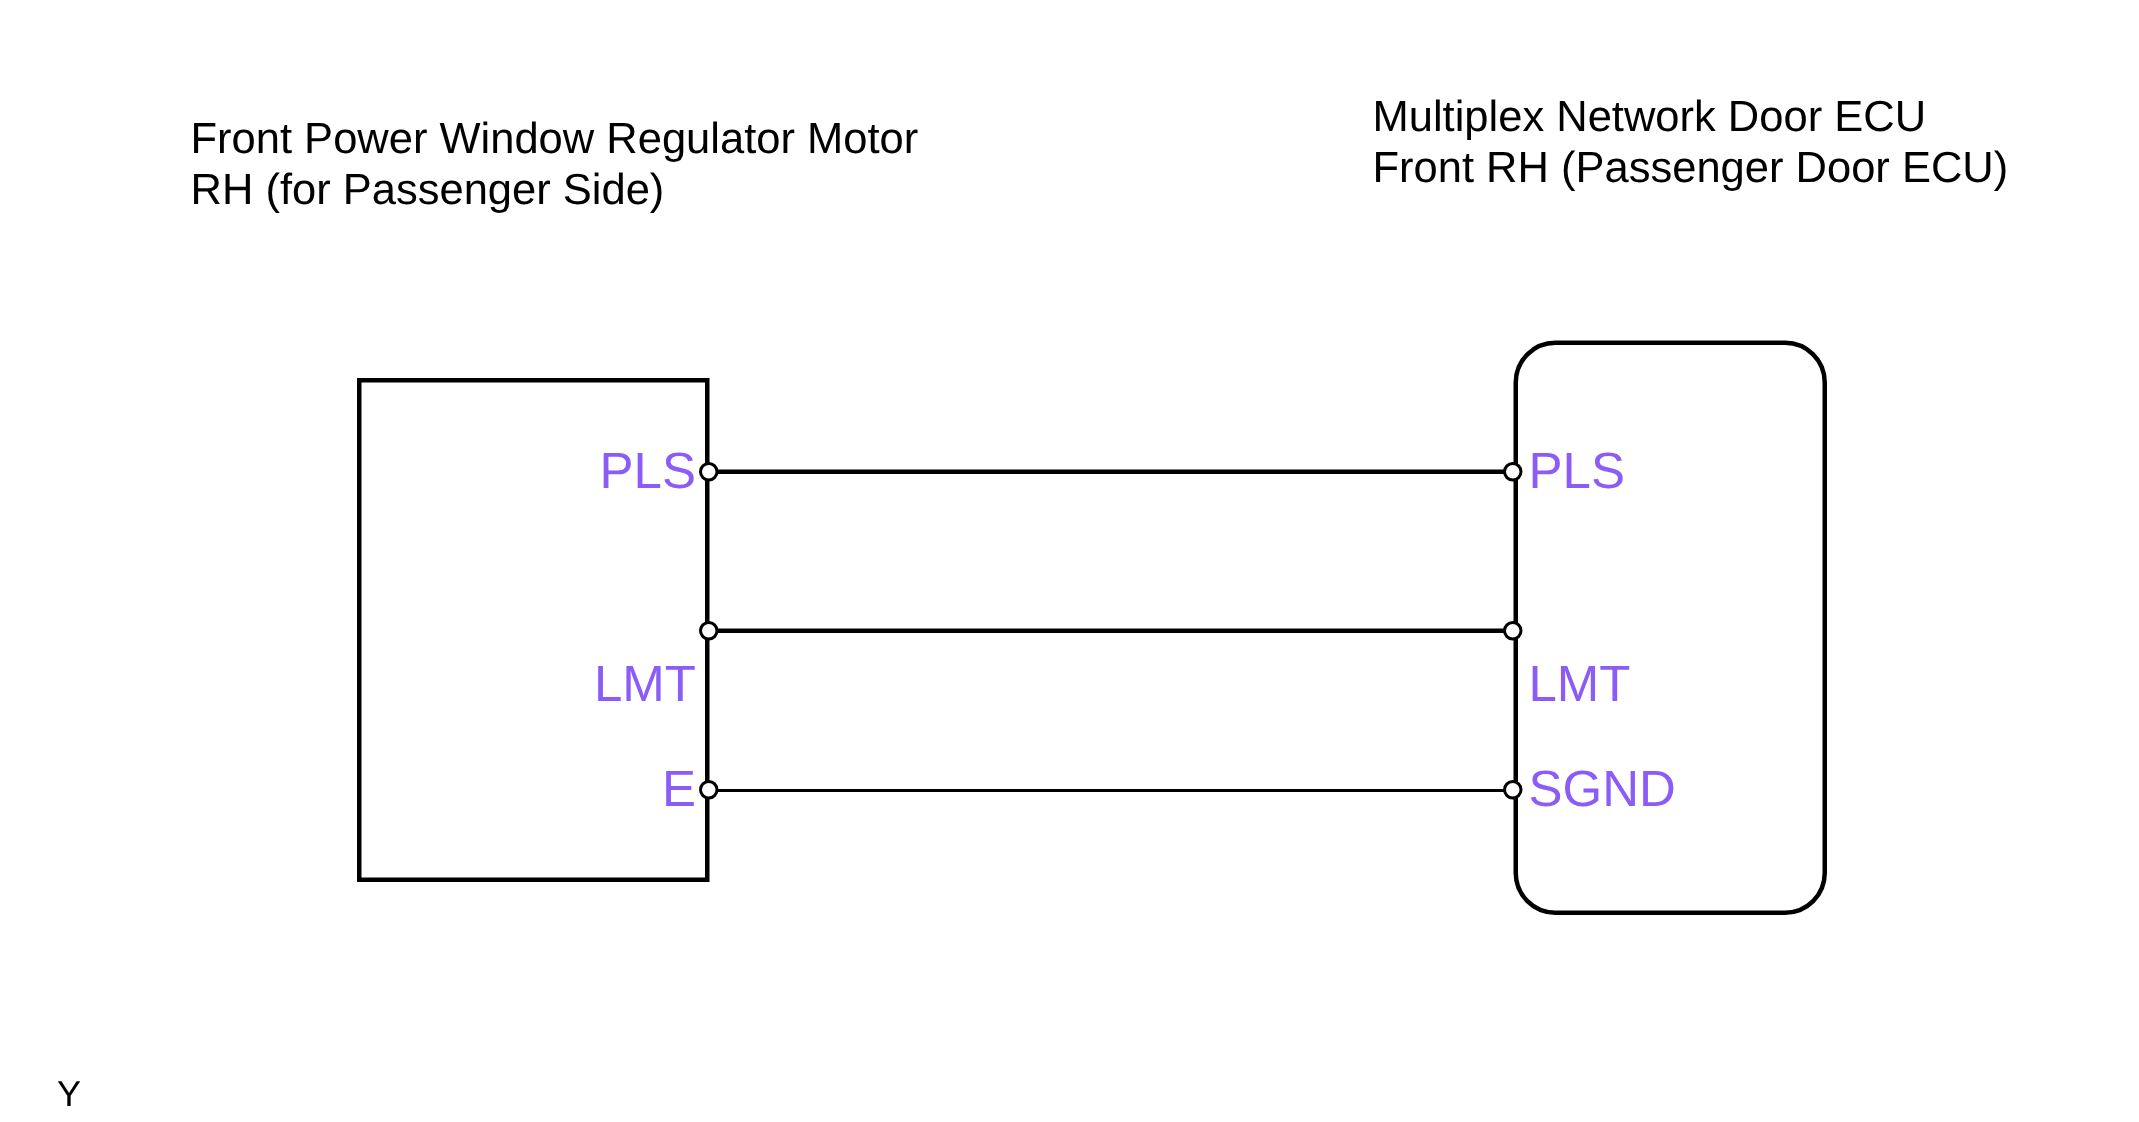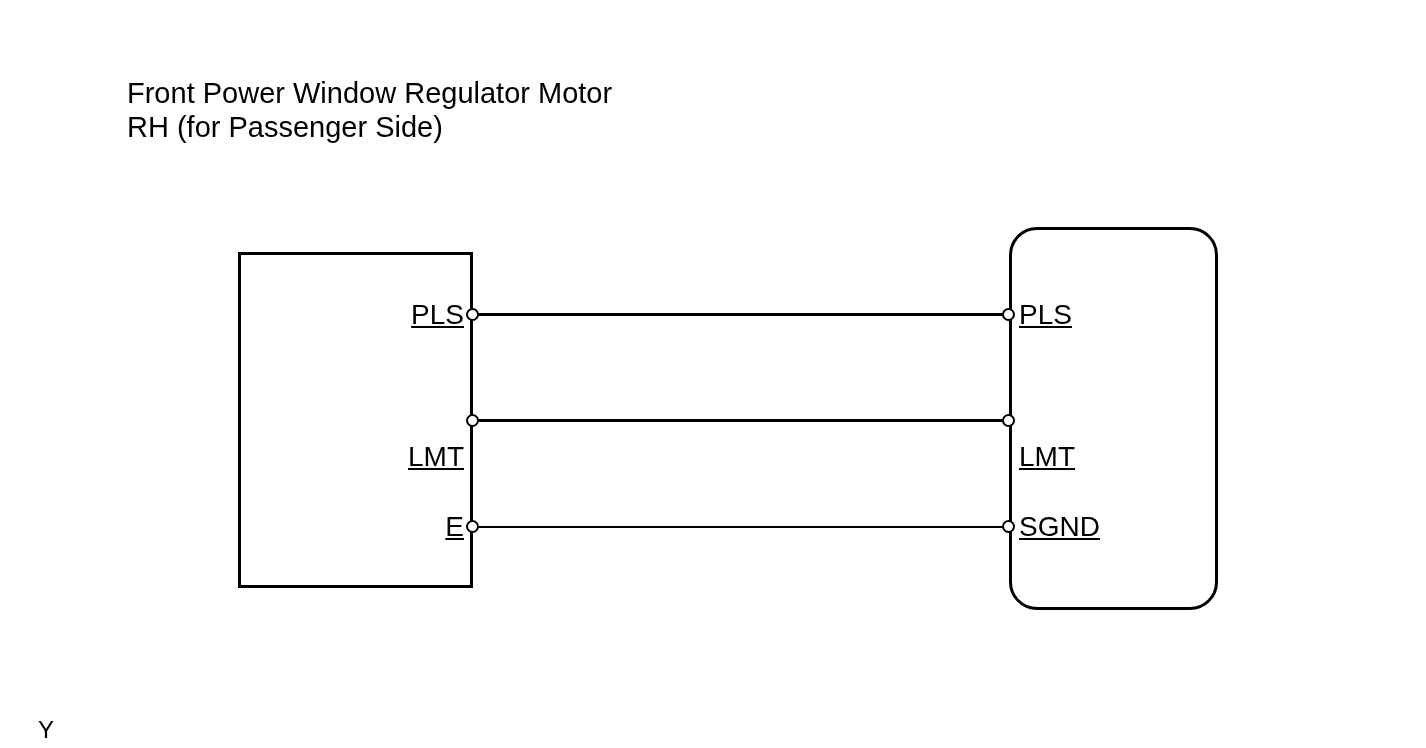--- a/index.html
+++ b/index.html
@@ -56,26 +56,25 @@
     z-index: 2;
   }
   .terminal.col-left  { left: 466px; }
   .terminal.col-right { left: 1002px; }
   .terminal.row-1 { top: 308px; }
   .terminal.row-2 { top: 414px; }
   .terminal.row-3 { top: 520px; }
 
   .pin-label {
     position: absolute;
-    font-size: 28px;
+    font-size: 34px;
     line-height: 33px;
-    color: #000000;
+    color: #8b5cf6;
     z-index: 3;
     white-space: nowrap;
-    text-decoration: underline;
   }
   .pin-label.side-left  { left: 264px; width: 200px; text-align: right; }
   .pin-label.side-right { left: 1019px; text-align: left; }
   .pin-label.row-1 { top: 298px; }
   .pin-label.row-2 { top: 404px; margin-top: 36px; }
   .pin-label.row-3 { top: 510px; }
 
   .footnote {
     position: absolute;
     left: 38px;
@@ -87,20 +86,22 @@
   }
 </style>
 </head>
 <body>
 
 <div class="canvas">
 
   <div class="component-title left">Front Power Window Regulator Motor
 RH (for Passenger Side)</div>
 
+  <div class="component-title right">Multiplex Network Door ECU
+Front RH (Passenger Door ECU)</div>
 
   <div class="component-box motor-box"></div>
 
   <div class="component-box ecu-box"></div>
 
   <div class="wire pls"></div>
   <div class="wire lmt"></div>
   <div class="wire sgnd"></div>
 
   <div class="terminal col-left row-1"></div>

